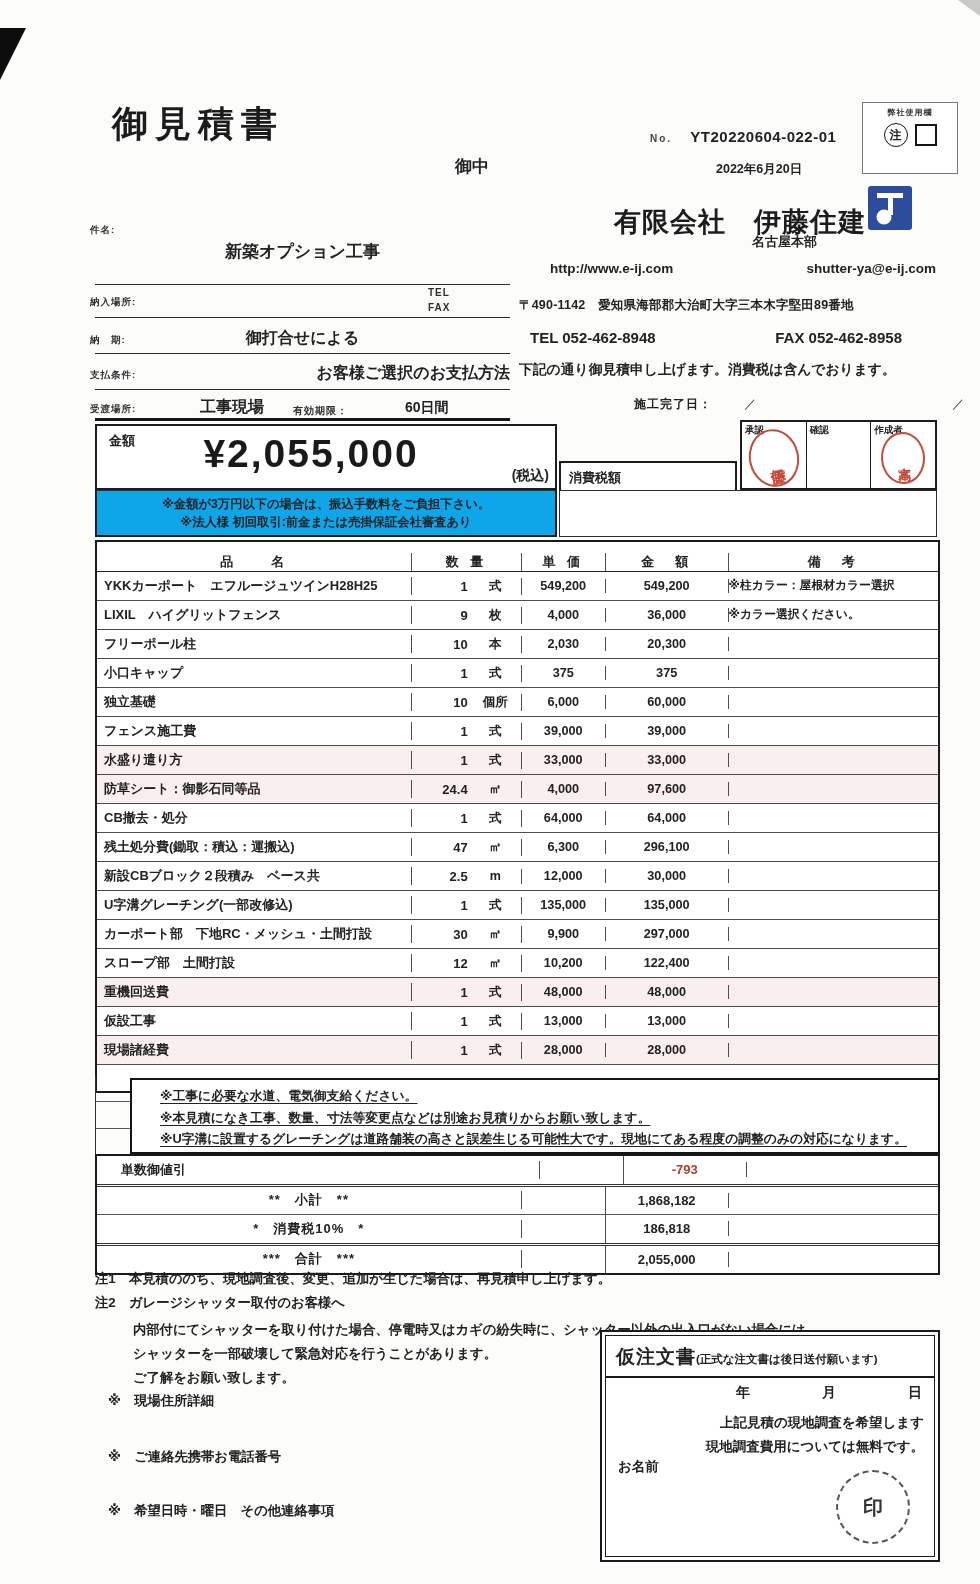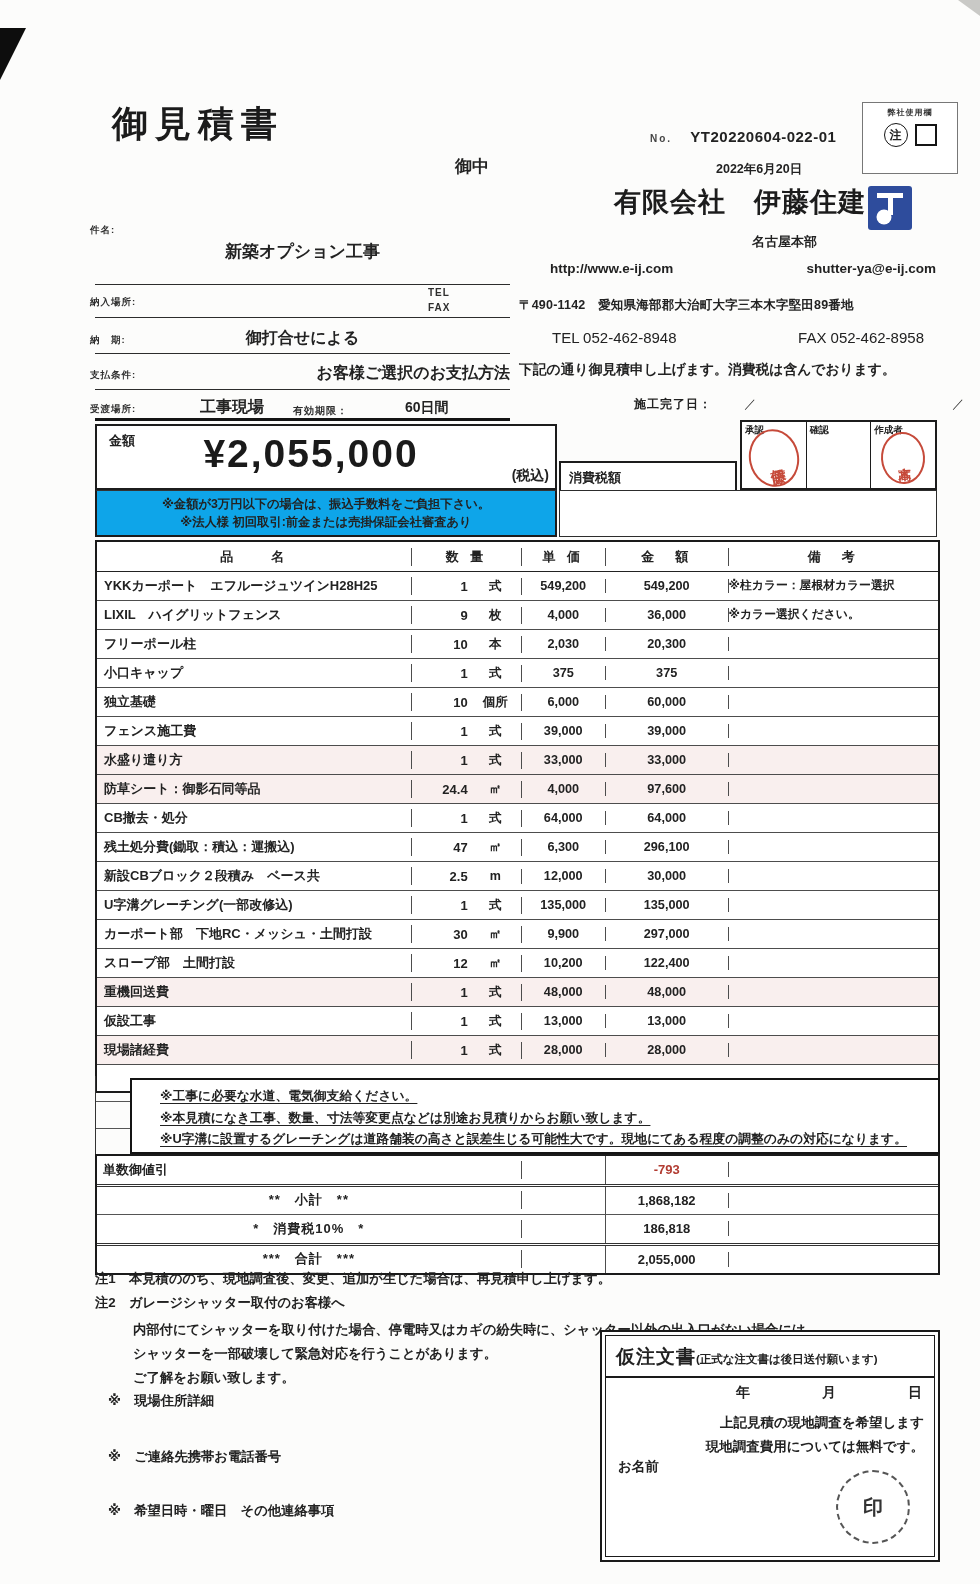--- a/index.html
+++ b/index.html
@@ -18,26 +18,26 @@
   .use-box{left:862px;top:102px;width:94px;height:70px;border:1px solid #777;background:#fff;}
   .use-label{display:block;text-align:center;font-size:8px;letter-spacing:1px;color:#333;margin-top:4px;font-weight:700;}
   .use-row{display:flex;align-items:center;justify-content:center;gap:7px;margin-top:5px;}
   .circ-mark{width:22px;height:22px;border:1.7px solid #151515;border-radius:50%;font-size:12px;font-weight:700;
              display:flex;align-items:center;justify-content:center;}
   .chk-box{width:18px;height:18px;border:2.2px solid #151515;background:#fff;}
   .no-row{left:650px;top:128px;font-size:15px;}
   .no-label{font-size:10px;letter-spacing:2px;color:#444;margin-right:14px;font-weight:700;}
   .no-value{font-weight:700;letter-spacing:.5px;}
   .issue-date{left:716px;top:161px;font-size:12.5px;font-weight:700;}
-  .company{left:614px;top:184px;font-size:27px;font-weight:700;letter-spacing:1px;color:#1c1c1c;}
+  .company{left:614px;top:204px;font-size:27px;font-weight:700;letter-spacing:1px;color:#1c1c1c;}
   .branch{left:752px;top:233px;font-size:13px;font-weight:700;}
   .logo{left:868px;top:186px;}
   .urls{left:550px;top:261px;font-size:13.5px;font-weight:700;width:386px;display:flex;justify-content:space-between;}
   .addr{left:519px;top:297px;font-size:12.5px;font-weight:700;letter-spacing:.2px;}
-  .telfax{left:552px;top:329px;font-size:15px;font-weight:400;width:372px;display:flex;justify-content:space-between;align-items:flex-end;}
+  .telfax{left:530px;top:329px;font-size:15px;font-weight:700;width:372px;display:flex;justify-content:space-between;align-items:flex-end;}
   .greet{left:519px;top:361px;font-size:13.8px;font-weight:700;}
   .completion{left:634px;top:396px;font-size:12px;font-weight:700;letter-spacing:1px;}
   .completion .slashes{margin-left:28px;letter-spacing:40px;font-weight:400;}
 
   
   .flabel{font-size:9.5px;color:#2e2e2e;font-weight:700;letter-spacing:1px;}
   .fline{height:0;border-bottom:1.6px solid #2c2c2c;}
   .fval{font-size:16px;font-weight:700;}
 
   
@@ -59,21 +59,21 @@
   .stamp-cell .slabel{position:absolute;left:3px;top:2px;font-size:9.5px;font-weight:700;}
   .stamp{position:absolute;left:50%;top:54%;transform:translate(-50%,-50%) rotate(-12deg);
          border:2.6px solid #c64a3a;border-radius:50%;color:#c64a3a;display:flex;align-items:center;justify-content:center;}
   .stamp span{writing-mode:vertical-rl;font-weight:700;letter-spacing:1px;}
   .stamp.ito{width:46px;height:54px;font-size:15px;}
   .stamp.takagi{width:40px;height:48px;font-size:13px;transform:translate(-50%,-50%) rotate(-4deg);}
 
   
   .itable{left:95px;top:540px;width:845px;border:2px solid #1a1a1a;border-top-width:2.6px;box-sizing:border-box;background:#fff;}
   .irow,.ihead{display:flex;align-items:center;border-bottom:1px solid #4d4d4d;}
-  .ihead{height:29px;border-bottom:1.8px solid #222;}
+  .ihead{height:29px;border-bottom:1.8px solid #222;align-items:flex-end;}
   .irow{height:28px;}
   .irow:last-of-type{border-bottom:none;}
   .c-name{width:37.5%;padding-left:7px;border-right:1px solid #4d4d4d;box-sizing:border-box;font-size:13px;font-weight:700;white-space:nowrap;overflow:hidden;}
   .c-qty{width:13%;border-right:1px solid #4d4d4d;box-sizing:border-box;display:flex;align-items:center;font-size:13px;font-weight:700;}
   .c-qty .qn{width:52%;text-align:right;padding-right:2px;}
   .c-qty .qu{width:48%;text-align:center;font-size:12.5px;}
   .c-price{width:10%;border-right:1px solid #4d4d4d;box-sizing:border-box;text-align:center;font-size:12.7px;font-weight:700;}
   .c-amt{width:14.6%;border-right:1px solid #4d4d4d;box-sizing:border-box;text-align:center;font-size:12.7px;font-weight:700;}
   .c-note{flex:1;text-align:left;font-size:11.8px;font-weight:700;white-space:nowrap;overflow:hidden;}
   .ihead .c-name,.ihead .c-qty,.ihead .c-price,.ihead .c-amt,.ihead .c-note{
@@ -90,21 +90,21 @@
              box-sizing:border-box;padding:5px 28px;z-index:3;}
   .notes-box div{font-size:12.8px;font-weight:700;line-height:21.5px;text-decoration:underline;text-underline-offset:3px;white-space:nowrap;}
 
   
   .ttable{left:95px;top:1154px;width:845px;border:2px solid #1a1a1a;box-sizing:border-box;background:#fff;}
   .trow{display:flex;align-items:center;height:27.5px;}
   .trow:nth-child(1){border-bottom:3px double #333;}
   .trow:nth-child(2){border-bottom:1px solid #555;}
   .trow:nth-child(3){border-bottom:3px double #333;}
   .t-label{width:50.5%;border-right:1px solid #4d4d4d;box-sizing:border-box;font-size:13px;font-weight:700;text-align:center;letter-spacing:1px;}
-  .trow:nth-child(1) .t-label{text-align:left;padding-left:6px;letter-spacing:0;}
+  .trow:nth-child(1) .t-label{text-align:left;padding-left:6px;letter-spacing:0;margin-left:18px;}
   .t-price{width:10%;border-right:1px solid #4d4d4d;box-sizing:border-box;height:100%;}
   .t-amt{width:14.6%;border-right:1px solid #4d4d4d;box-sizing:border-box;text-align:center;font-size:13px;font-weight:700;}
   .t-note{flex:1;height:100%;}
 
   
   .fn{font-size:13.3px;font-weight:700;white-space:nowrap;}
   .site-note{font-size:13.3px;font-weight:700;}
 
   
   .order-outer{left:600px;top:1330px;width:340px;height:232px;border:2px solid #1a1a1a;background:#fff;box-sizing:border-box;padding:3px;}

